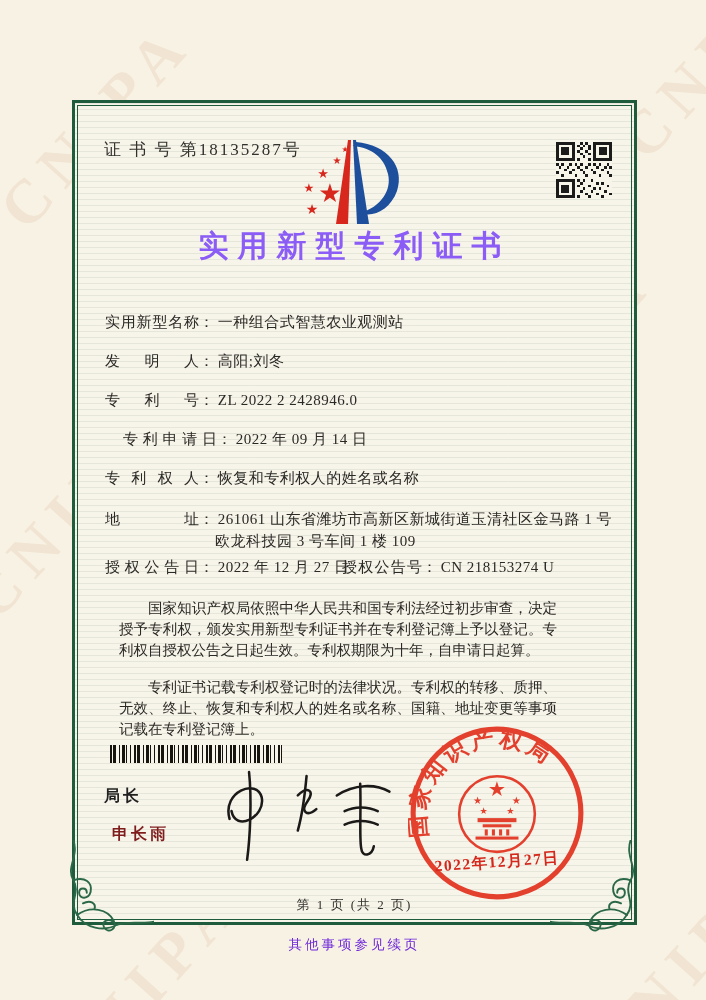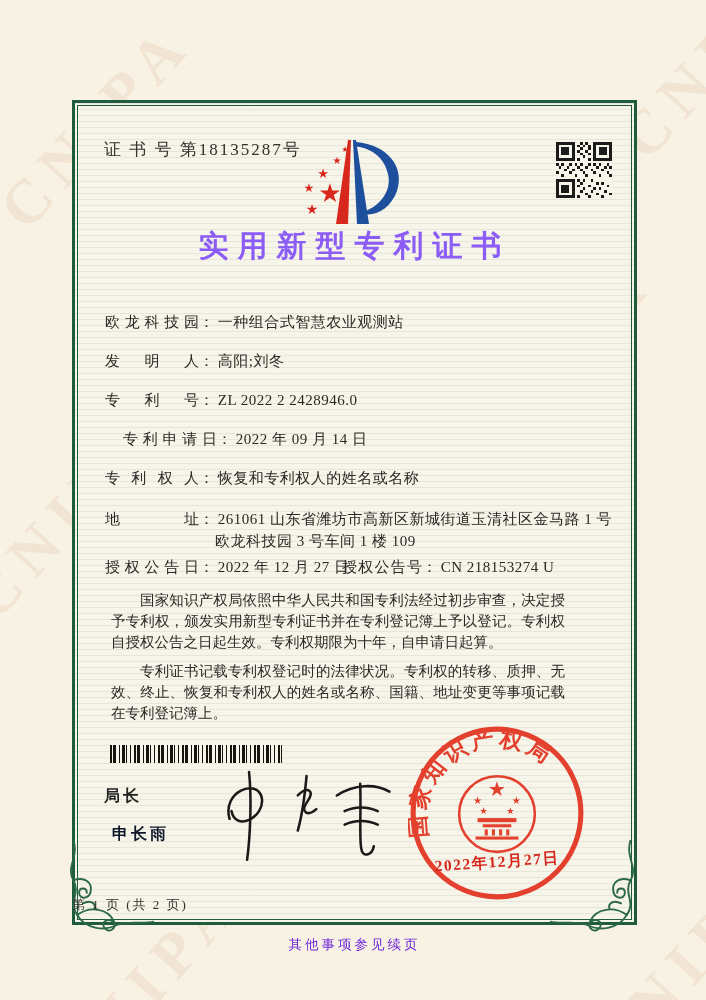--- a/index.html
+++ b/index.html
@@ -59,53 +59,53 @@
     vertical-align:top;
   }
   .fvalue{letter-spacing:0.5px;}
   .addr2{margin-left:110px;letter-spacing:0.5px;}
   .pair2{position:absolute;left:237px;top:0;}
   .pair2 .flabel{width:80px;}
   .paragraphs{
     position:absolute;left:103px;top:582px;width:470px;
     font-size:14.5px;line-height:21px;text-align:justify;color:#2b2925;
   }
-  .paragraphs p{margin:8px;text-indent:2em;}
+  .paragraphs p{margin:16px;text-indent:2em;}
   .barcode{
     position:absolute;left:110px;top:745px;width:172px;height:18px;
     background:repeating-linear-gradient(90deg,
       #17130e 0 2px,#f7f4ea 2px 3px,
       #17130e 3px 6px,#f7f4ea 6px 9px,
       #17130e 9px 10px,#f7f4ea 10px 12px,
       #17130e 12px 15px,#f7f4ea 15px 16px,
       #17130e 16px 17px,#f7f4ea 17px 20px,
       #17130e 20px 21px,#f7f4ea 21px 24px);
   }
   .sig-title{
     position:absolute;left:104px;top:786px;
     font-family:"Liberation Sans","DejaVu Sans",sans-serif;
     font-weight:700;font-size:16px;letter-spacing:3px;color:#222;
   }
   .sig-name{
     position:absolute;left:112px;top:824px;
     font-family:"Liberation Sans","DejaVu Sans",sans-serif;
-    font-weight:700;font-size:16px;letter-spacing:3px;color:#0f172a;
+    font-weight:700;font-size:16px;letter-spacing:3px;color:#7f1d1d;
   }
   .signature-svg{position:absolute;left:212px;top:760px;width:195px;height:108px;}
   .seal{position:absolute;left:408px;top:724px;width:178px;height:178px;opacity:0.92;}
   .seal-date{
     position:absolute;left:406px;top:852px;width:182px;
     text-align:center;color:#d5271b;
     font-size:15.5px;font-weight:600;letter-spacing:1.5px;
     transform:rotate(-4deg);
     white-space:nowrap;
   }
   .page-num{
     position:absolute;left:72px;top:896px;width:565px;
-    font-size:13px;letter-spacing:2px;color:#33312d;
+    text-align:center;font-size:13px;letter-spacing:2px;color:#33312d;
   }
   .cont-note{
     position:absolute;left:72px;top:936px;width:565px;
     text-align:center;font-size:13.5px;letter-spacing:3px;color:#6d28d9;
   }
 </style>
 </head>
 <body>
 
 <div class="watermark" style="left:-30px;top:90px;">CNIPA</div>
@@ -166,21 +166,21 @@
     <path d="M2 2h3v3H2zM16 2h3v3h-3zM2 16h3v3H2z"></path>
     <path d="M9 0h1v1H9zM11 0h1v1h-1zM8 1h1v1H8zM10 1h1v1h-1zM12 1h1v1h-1zM9 2h1v1H9zM12 2h1v1h-1zM8 3h1v1H8zM11 3h1v1h-1zM9 4h1v1H9zM12 4h1v1h-1zM10 5h1v1h-1zM8 6h1v1H8zM12 6h1v1h-1z"></path>
     <path d="M0 8h1v1H0zM2 8h1v1H2zM5 8h1v1H5zM7 8h1v1H7zM9 8h1v1H9zM12 8h1v1h-1zM14 8h1v1h-1zM16 8h1v1h-1zM19 8h1v1h-1zM1 9h1v1H1zM4 9h1v1H4zM8 9h1v1H8zM11 9h1v1h-1zM15 9h1v1h-1zM18 9h1v1h-1zM20 9h1v1h-1zM3 10h1v1H3zM6 10h1v1H6zM9 10h1v1H9zM13 10h1v1h-1zM17 10h1v1h-1zM0 11h1v1H0zM5 11h1v1H5zM10 11h1v1h-1zM14 11h1v1h-1zM19 11h1v1h-1zM2 12h1v1H2zM7 12h1v1H7zM11 12h1v1h-1zM16 12h1v1h-1zM20 12h1v1h-1z"></path>
     <path d="M8 14h1v1H8zM10 14h1v1h-1zM13 14h1v1h-1zM9 15h1v1H9zM15 15h1v1h-1zM17 15h1v1h-1zM8 16h1v1H8zM12 16h1v1h-1zM19 16h1v1h-1zM10 17h1v1h-1zM14 17h1v1h-1zM16 17h1v1h-1zM9 18h1v1H9zM13 18h1v1h-1zM18 18h1v1h-1zM11 19h1v1h-1zM15 19h1v1h-1zM20 19h1v1h-1zM8 20h1v1H8zM12 20h1v1h-1zM17 20h1v1h-1z"></path>
   </g>
 </svg>
 
 <div class="title">实用新型专利证书</div>
 
 <div class="field-row" style="top:311px;">
-  <span class="flabel">欧龙科技园</span><span>：</span>
+  <span class="flabel">实用新型名称</span><span>：</span>
   <span class="fvalue">一种组合式智慧农业观测站</span>
 </div>
 <div class="field-row" style="top:350px;">
   <span class="flabel">发明人</span><span>：</span>
   <span class="fvalue">高阳;刘冬</span>
 </div>
 <div class="field-row" style="top:389px;">
   <span class="flabel">专利号</span><span>：</span>
   <span class="fvalue">ZL 2022 2 2428946.0</span>
 </div>

